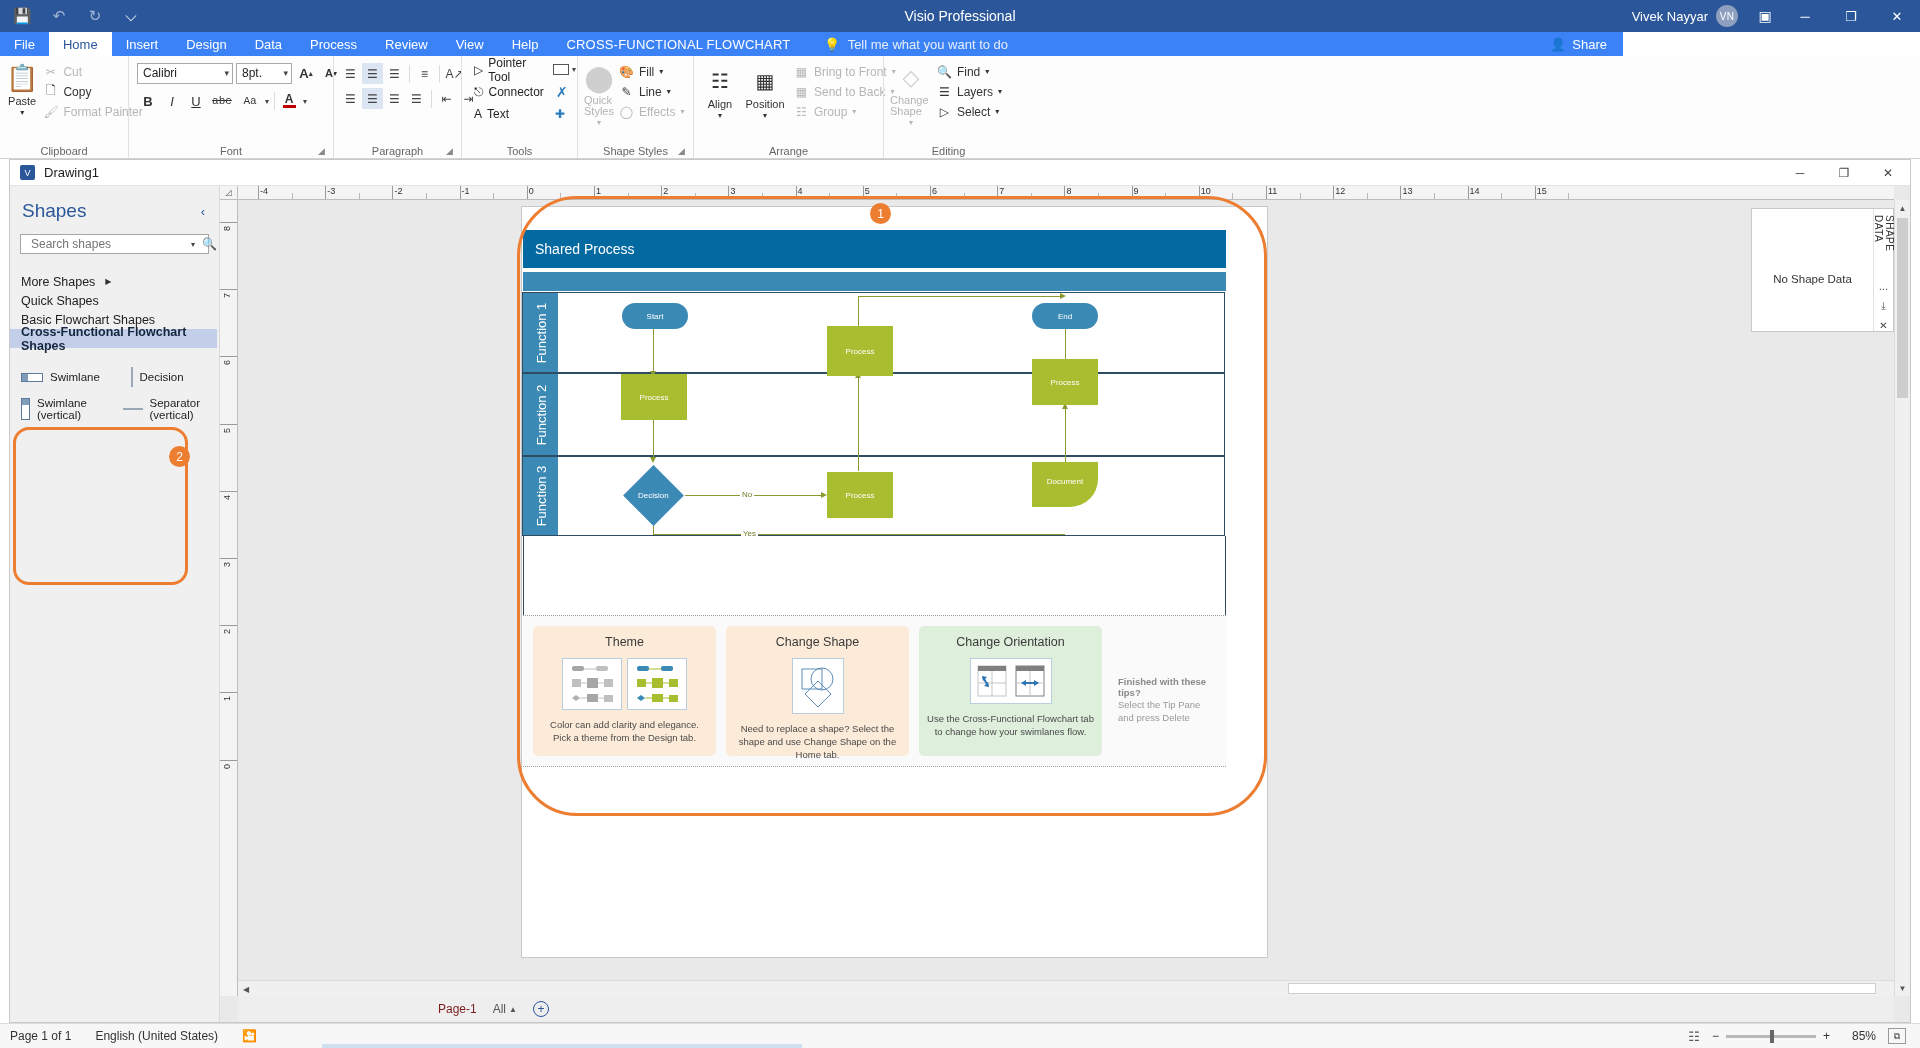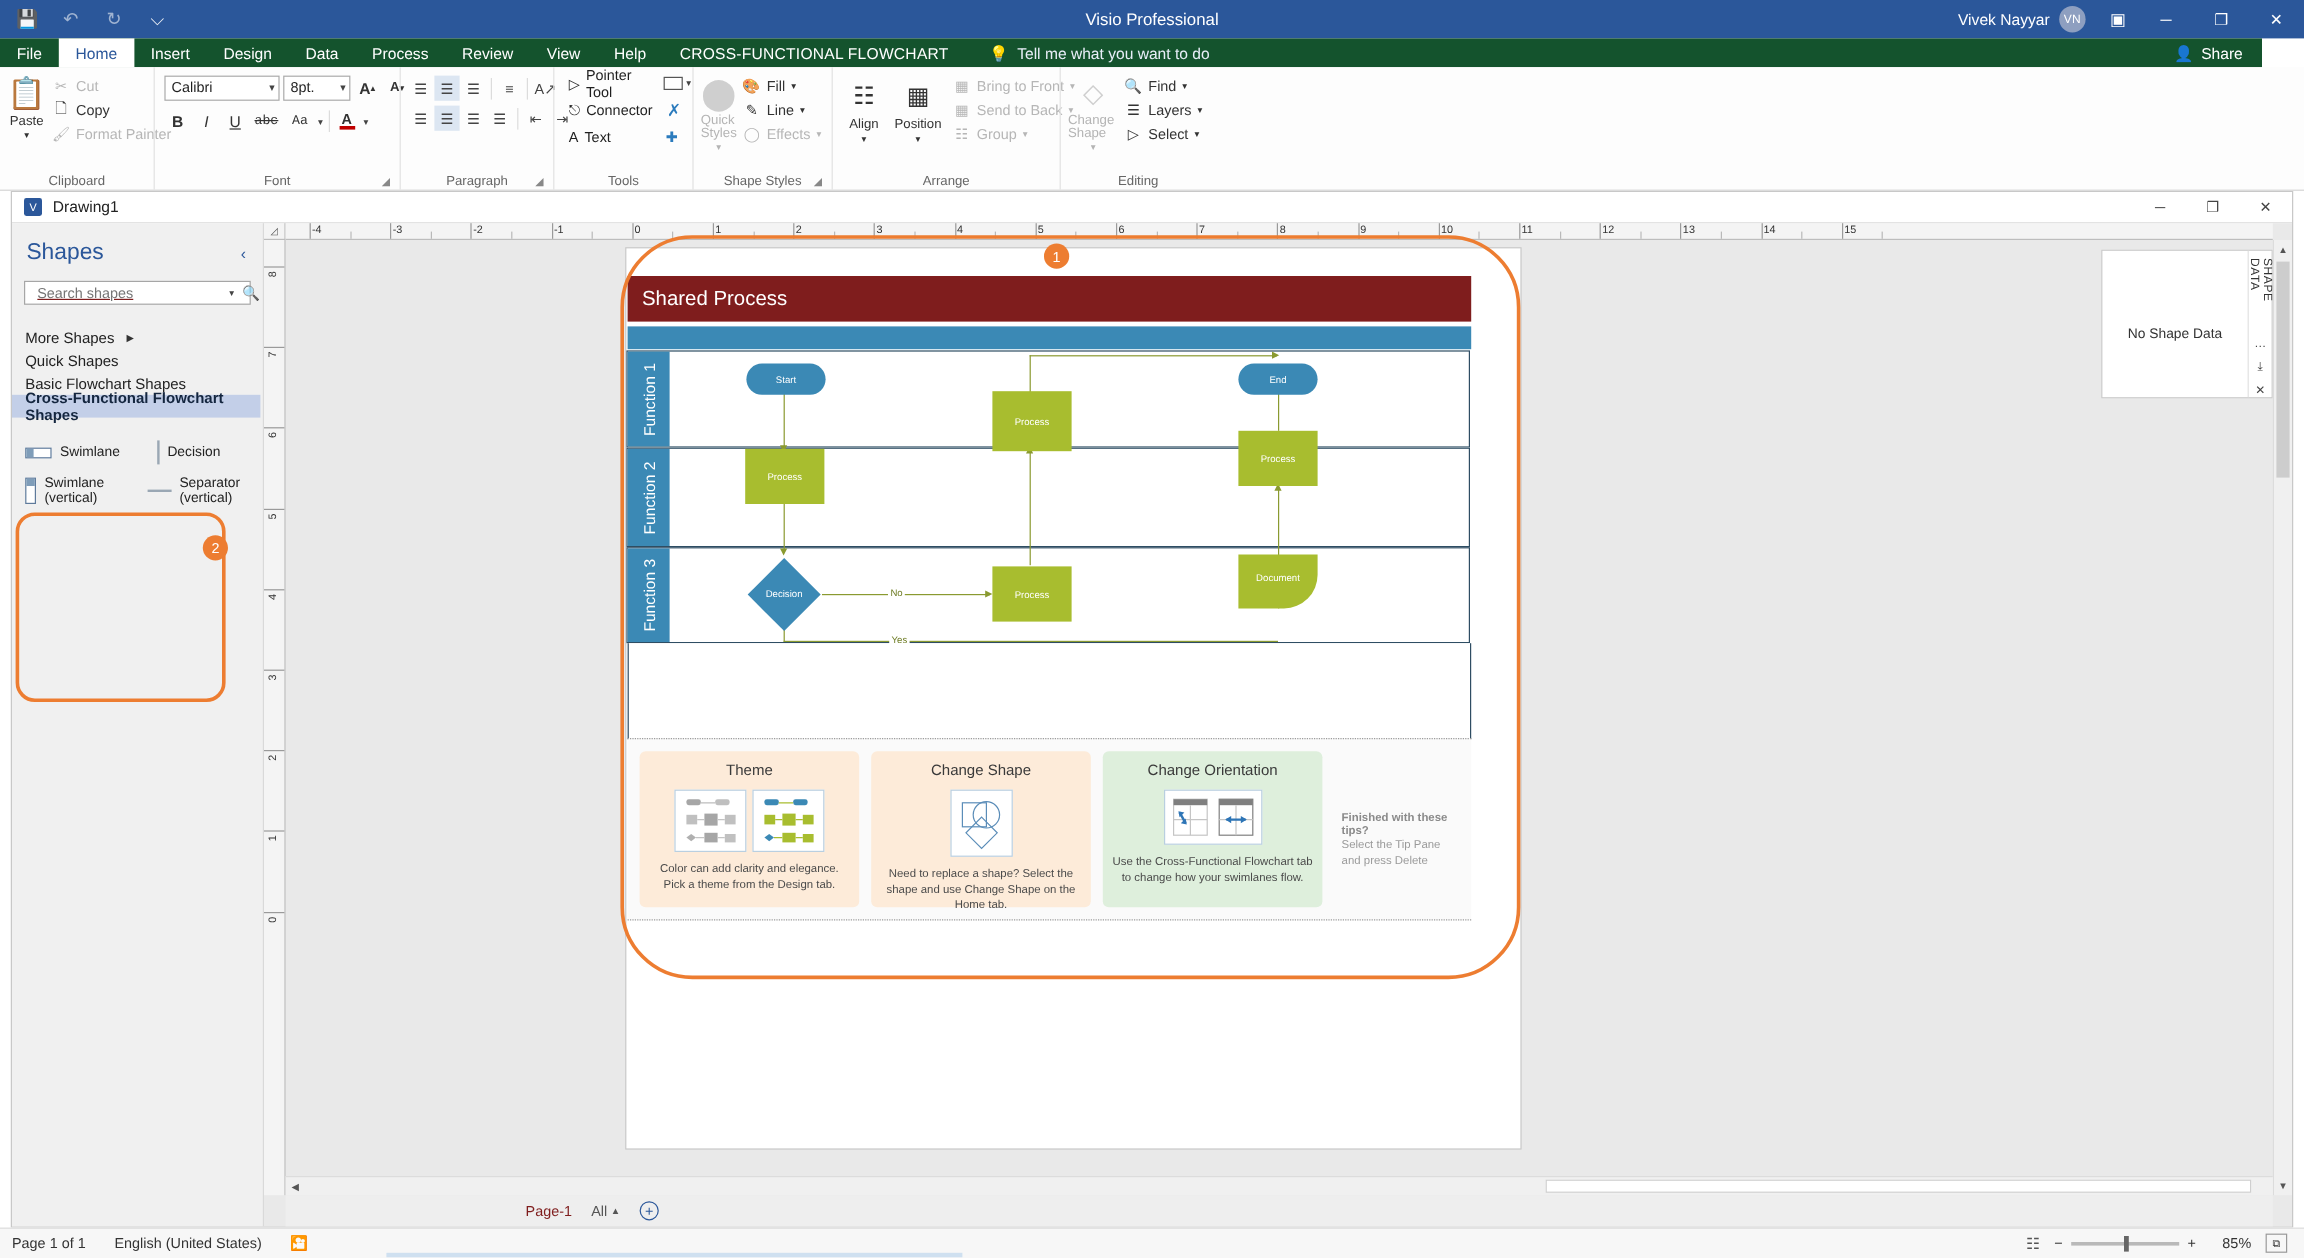--- a/index.html
+++ b/index.html
@@ -25,22 +25,22 @@
   .tb-title{ position:absolute; left:0; right:0; text-align:center; font-size:14px; color:#fff; pointer-events:none;}
   .tb-right{ margin-left:auto; display:flex; align-items:center; gap:0px; height:32px;}
   .tb-user{ display:flex; align-items:center; gap:8px; font-size:13px; padding-right:10px;}
   .avatar{ width:22px;height:22px;border-radius:50%;background:#8e9fc0;color:#fff;
            font-size:10px;display:flex;align-items:center;justify-content:center;letter-spacing:.3px;}
   .tb-ribbon-opts{ width:34px;height:32px;display:flex;align-items:center;justify-content:center;font-size:14px;}
   .win-btn{ width:46px;height:32px;display:flex;align-items:center;justify-content:center;font-size:13px;}
 
   
   .ribbon-tabs{
-    position:absolute; left:0; top:32px; width:1885px; height:24px;
-    background:#14532d; display:flex; align-items:stretch; color:#fff;
+    position:absolute; left:0; top:32px; width:1623px; height:24px;
+    background:#3b82f6; display:flex; align-items:stretch; color:#fff;
   }
   .rtab{ padding:0 14px; display:flex;align-items:center; font-size:13px; cursor:pointer; white-space:nowrap;}
   .rtab.active{ background:#ffffff; color:#2b579a; }
   .rtab.ctx{ letter-spacing:.2px; }
   .tellme{ display:flex;align-items:center;gap:7px; padding-left:20px; font-size:13px; color:#e8eef8;}
   .bulb{ font-size:13px; }
   .tb-share{ margin-left:auto; display:flex;align-items:center;gap:6px; padding-right:16px; font-size:13px;}
 
   
   .ribbon{
@@ -116,21 +116,21 @@
   
   .shapes-pane{
     position:absolute; left:0; top:26px; width:210px; bottom:0; background:#f0f0f0;
     border-right:1px solid #d9d9d9;
   }
   .shapes-hdr{ display:flex;align-items:center; padding:14px 10px 6px 12px; }
   .shapes-title{ font-size:19px; color:#2b579a; }
   .collapse-chev{ margin-left:auto; color:#2b579a; font-size:13px; cursor:pointer; padding-right:4px;}
   .search-wrap{ margin:6px 10px 0 10px; display:flex; align-items:center; height:20px;
                 border:1px solid #a6a6a6; background:#fff; }
-  .search-input{ flex:1; border:0; outline:0; font-size:12px; padding-left:10px; font-family:inherit; color:#7f1d1d; background:transparent;text-decoration:underline;}
+  .search-input{ flex:1; border:0; outline:0; font-size:12px; padding-left:10px; font-family:inherit; color:#a21caf; background:transparent;}
   .search-carat{ font-size:8px; color:#444; padding:0 5px; }
   .search-icon{ font-size:12px; color:#2b579a; padding:0 4px 0 2px; }
   .stencil-list{ margin-top:18px; }
   .stencil-item{ height:19px; display:flex;align-items:center; padding-left:11px; font-size:12.5px; color:#222; cursor:pointer;}
   .stencil-item .arrow{ margin-left:10px; font-size:8px; color:#333; }
   .stencil-item.selected{ background:#c3cfe8; font-weight:bold; color:#14263f; width:207px; }
 
   .stencil-shapes{ margin-top:14px; padding:0 4px; }
   .sh-row{ display:flex; }
   .sh-cell{ display:flex; align-items:center; gap:7px; width:50%; padding:5px 0 5px 7px; cursor:pointer; }
@@ -165,22 +165,22 @@
   .corner-box{ position:absolute;left:0;top:0;width:18px;height:14px;background:#f4f4f4;border-right:1px solid #bdbdbd;border-bottom:1px solid #bdbdbd;
                display:flex;align-items:center;justify-content:center;font-size:8px;color:#555;}
 
   .page-sheet{
     position:absolute; left:302px; top:21px; width:745px; height:750px;
     background:#fff; box-shadow:0 0 0 1px #c9c9c9;
   }
 
   
   .fc{ position:absolute; left:0; top:0; width:745px; height:750px; }
-  .fc-title{ position:absolute; left:1px; top:23px; width:703px; height:38px; background:#7f1d1d;
-             color:#fff; font-size:17px; display:flex; align-items:center; padding-left:12px;}
+  .fc-title{ position:absolute; left:1px; top:23px; width:703px; height:38px; background:#0369a1;
+             color:#fff; font-size:14px; display:flex; align-items:center; padding-left:12px;}
   .fc-subband{ position:absolute; left:1px; top:65px; width:703px; height:19px; background:#3b89b5;}
 
   .lane{ position:absolute; left:0; width:703px; border:1px solid #2e4d63; background:#fff; }
   .lane-hdr{ position:absolute; left:0; top:0; bottom:0; width:35px; background:#3b89b5; }
   .lane-hdr span{ position:absolute; left:50%; top:50%; transform:translate(-50%,-50%) rotate(-90deg);
                   white-space:nowrap; color:#fff; font-size:13px; }
   .lane-blank{ position:absolute; left:1px; width:703px; border:1px solid #2e4d63; background:#fff; }
 
   .node{ position:absolute; display:flex; align-items:center; justify-content:center;
          font-size:8px; color:#fff; text-align:center; }

